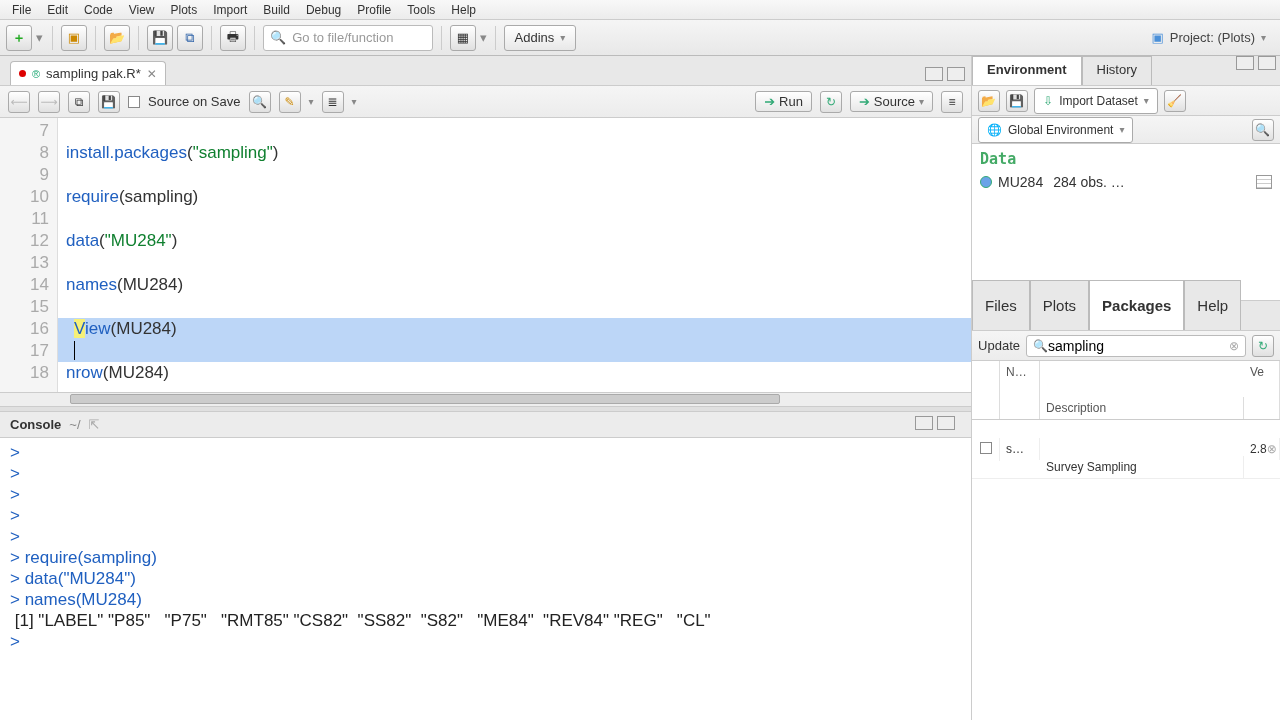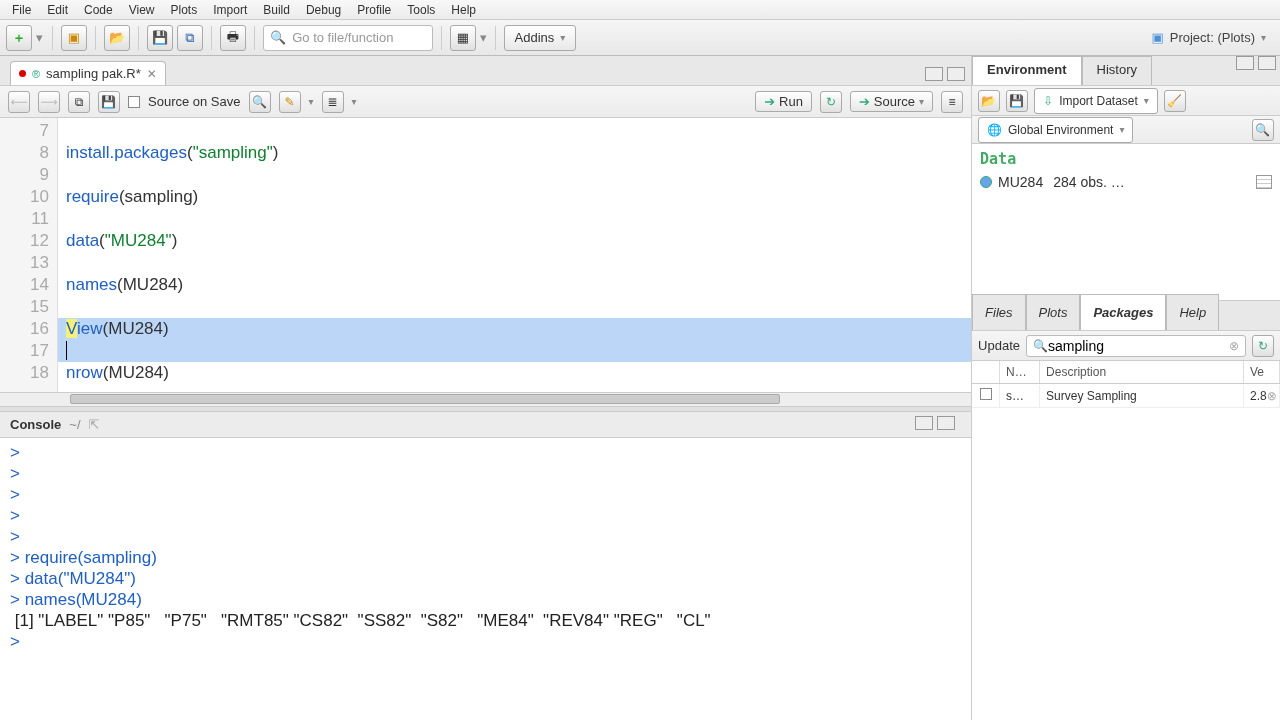--- a/index.html
+++ b/index.html
@@ -31,21 +31,21 @@
 .chk { width: 12px; height: 12px; border: 1px solid #888; background: #fff; }
 .src-toolbar .rgroup { margin-left: auto; display: flex; align-items: center; gap: 8px; }
 .runbtn { display: flex; align-items: center; gap: 4px; padding: 2px 8px; border: 1px solid #aaa; border-radius: 3px; background: linear-gradient(#fff,#e8e8e8); }
 
 .editor { flex: 1; display: flex; font-family: "Consolas","Lucida Console",monospace; font-size: 17px; position: relative; overflow: hidden; }
 .gutter { width: 58px; background: #f5f5f5; text-align: right; padding: 2px 8px 2px 0; color: #aaa; border-right: 1px solid #ddd; line-height: 22px; }
 .code { flex: 1; padding: 2px 0 2px 8px; line-height: 22px; white-space: pre; position: relative; }
 .code .ln { height: 22px; }
 .kw { color: #2060c0; }
 .str { color: #108030; }
-.hl { background: #bcd6f7; display: block; margin-left: -8px; padding-left: 8px; }
+.hl { background: #bcd6f7; display: block; margin-left: -8px; padding-left: 16px; }
 .yel { background: #f5f078; }
 .cursor { border-left: 1px solid #000; }
 
 .statusbar { height: 22px; background: #ececec; border-top: 1px solid #ccc; display: flex; align-items: center; padding: 0 10px; font-size: 12px; color: #555; }
 .statusbar .right-st { margin-left: auto; }
 
 .hscroll { height: 14px; background: #eee; border-top: 1px solid #ccc; position: relative; }
 .hscroll .thumb { position: absolute; left: 70px; top: 1px; width: 710px; height: 10px; background: #ccc; border: 1px solid #aaa; border-radius: 2px; }
 
 .splitter { height: 6px; background: #e0e0e0; border-top: 1px solid #ccc; border-bottom: 1px solid #ccc; }
@@ -65,32 +65,32 @@
 .right-tb { height: 30px; background: linear-gradient(#f5f5f5,#ececec); border-bottom: 1px solid #ccc; display: flex; align-items: center; padding: 0 6px; gap: 6px; }
 .env-sel { height: 26px; border: 1px solid #aaa; border-radius: 3px; background: #fff; padding: 0 8px; display: flex; align-items: center; gap: 6px; font-size: 12px; }
 .env-body { flex: 1; padding: 6px 8px; font-size: 13px; }
 .env-body .hdr { color: #4a6; font-family: monospace; font-size: 15px; font-weight: bold; margin-bottom: 4px; }
 .env-row { display: flex; align-items: center; gap: 6px; font-family: monospace; font-size: 14px; padding: 2px 0; }
 .env-row .blue { width: 12px; height: 12px; background: #6aa3e8; border-radius: 50%; border: 1px solid #3a7; }
 .env-row .grid { width: 16px; height: 14px; border: 1px solid #999; background: repeating-linear-gradient(#fff,#fff 3px,#ccc 3px,#ccc 4px); margin-left: auto; }
 
 .right-bot { flex: 1; display: flex; flex-direction: column; }
 .rbtabs { height: 30px; background: #e8e8e8; border-bottom: 1px solid #ccc; display: flex; align-items: flex-end; }
-.rbtab { padding: 10px 12px; border: 1px solid #bbb; border-bottom: none; background: #e8e8e8; font-size: 13px; font-style: italic; }
+.rbtab { padding: 16px 12px; border: 1px solid #bbb; border-bottom: none; background: #e8e8e8; font-size: 15px; }
 .rbtab.active { background: #fff; font-weight: 600; }
 .pkg-tb { height: 30px; background: linear-gradient(#f5f5f5,#ececec); border-bottom: 1px solid #ccc; display: flex; align-items: center; padding: 0 6px; gap: 6px; }
 .pkg-search { flex: 1; height: 22px; border: 1px solid #bbb; border-radius: 3px; background: #fff; padding: 0 6px; font-size: 12px; display: flex; align-items: center; }
 .pkg-search input { border: none; outline: none; flex: 1; font-size: 14px; }
 .pkg-head { display: flex; border-bottom: 1px solid #ccc; font-size: 12px; color: #555; }
 .pkg-head div { padding: 4px 6px; border-right: 1px solid #ddd; }
 .pkg-row { display: flex; border-bottom: 1px solid #eee; font-size: 12px; align-items: center; }
 .pkg-row div { padding: 4px 6px; border-right: 1px solid #eee; }
 .col-c { width: 28px; text-align: center; }
 .col-n { width: 40px; }
-.col-d { flex: 1; }
+.col-d { flex: 1; margin-top: 36px; }
 .col-v { width: 36px; }
 .circle-x { color: #aaa; }
 </style>
 </head>
 <body>
 
 <div class="menubar">
   <span>File</span>
   <span>Edit</span>
   <span>Code</span>

